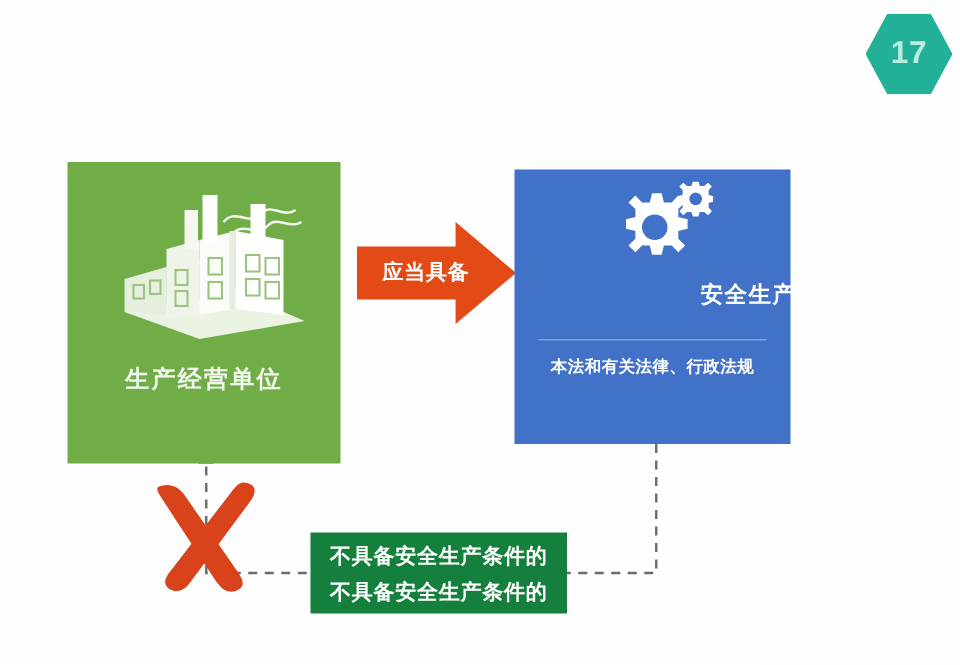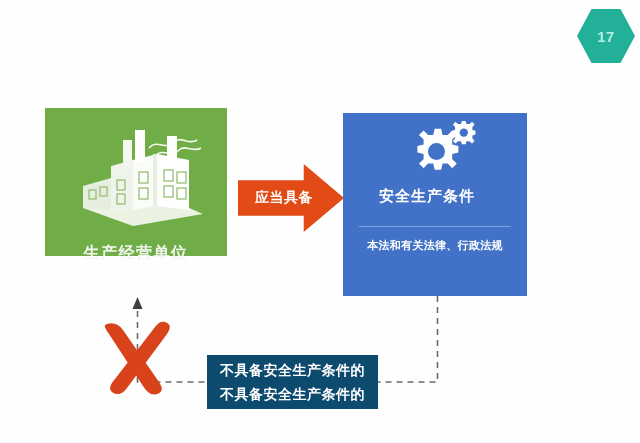--- a/index.html
+++ b/index.html
@@ -38,32 +38,32 @@
     clip-path: polygon(25% 2%, 75% 2%, 100% 50%, 75% 98%, 25% 98%, 0% 50%);
   }
   #page-badge .num {
     position: absolute;
     left: 0; top: 0;
     width: 58px; height: 56px;
     display: flex;
     align-items: center;
     justify-content: center;
     color: #b8ece0;
-    font-size: 15px;
+    font-size: 21px;
     font-weight: bold;
     letter-spacing: 0.5px;
   }
 
   
   #green-card {
     position: absolute;
     left: 45px;
     top: 108px;
     width: 182px;
-    height: 148px;
+    height: 201px;
     background: #70ad47;
   }
   #green-card .factory-wrap {
     position: absolute;
     left: 26px;
     top: 14px;
     width: 142px;
     height: 112px;
   }
   #green-card .card-label {
@@ -75,21 +75,21 @@
     color: #f2f7ee;
     font-size: 16px;
     font-weight: bold;
     letter-spacing: 1.5px;
   }
 
   
   #orange-arrow {
     position: absolute;
     left: 238px;
-    top: 164px;
+    top: 148px;
     width: 106px;
     height: 68px;
   }
   #orange-arrow .shape {
     position: absolute;
     left: 0; top: 0;
     width: 106px; height: 68px;
     background: #e24b16;
     clip-path: polygon(0% 24%, 62% 24%, 62% 0%, 100% 50%, 62% 100%, 62% 76%, 0% 76%);
   }
@@ -122,26 +122,25 @@
     left: 52px;
     top: 8px;
     width: 84px;
     height: 62px;
   }
   #blue-card .card-title {
     position: absolute;
     left: 0;
     top: 74px;
     width: 220px;
-    text-align: left;
+    text-align: right;
     color: #ffffff;
     font-size: 15px;
     font-weight: bold;
     letter-spacing: 1px;
-    margin-left: 36px;
   }
   #blue-card .divider {
     position: absolute;
     left: 16px;
     top: 113px;
     width: 152px;
     height: 1px;
     background: #7fa2dd;
   }
   #blue-card .sub-lines {
@@ -178,21 +177,21 @@
     height: 78px;
   }
 
   
   #red-banner {
     position: absolute;
     left: 207px;
     top: 355px;
     width: 171px;
     height: 54px;
-    background: #0c4a6e;
+    background: #15803d;
     display: flex;
     flex-direction: column;
     align-items: center;
     justify-content: center;
   }
   #red-banner div {
     color: #ffffff;
     font-size: 14px;
     font-weight: bold;
     line-height: 24px;

